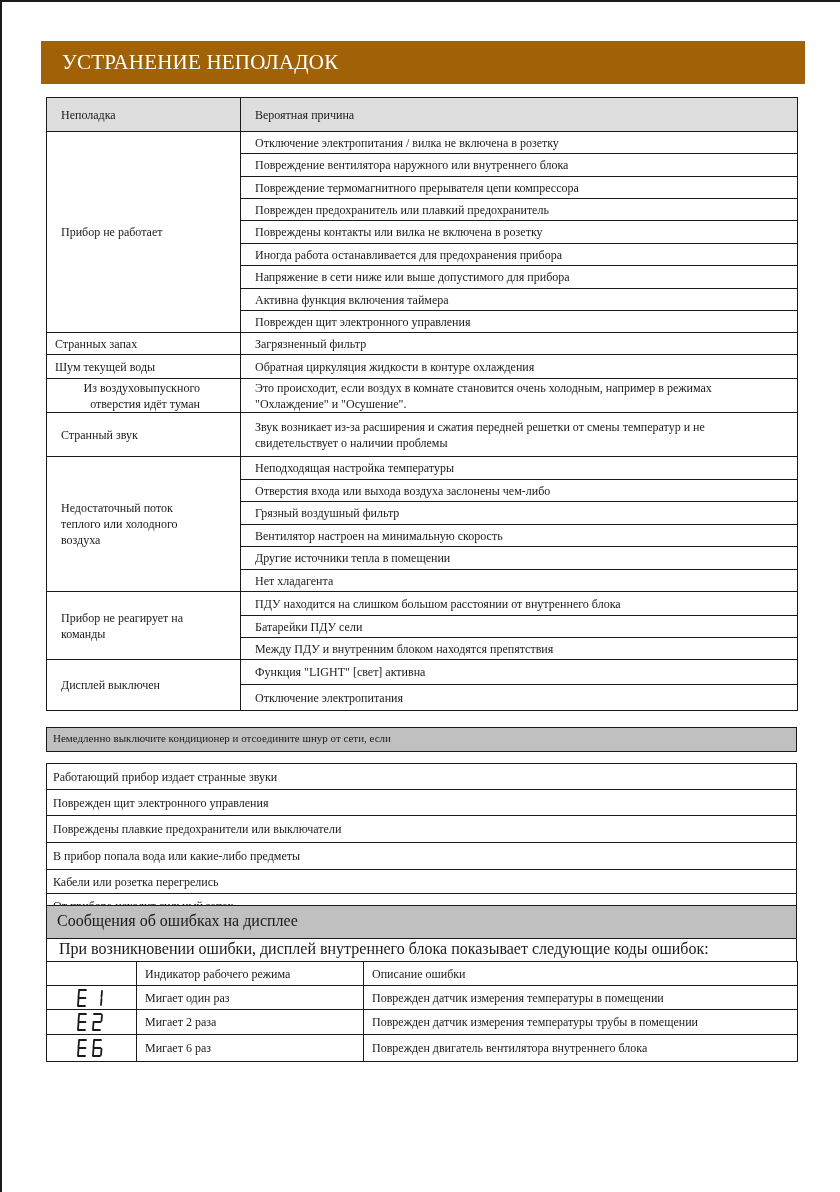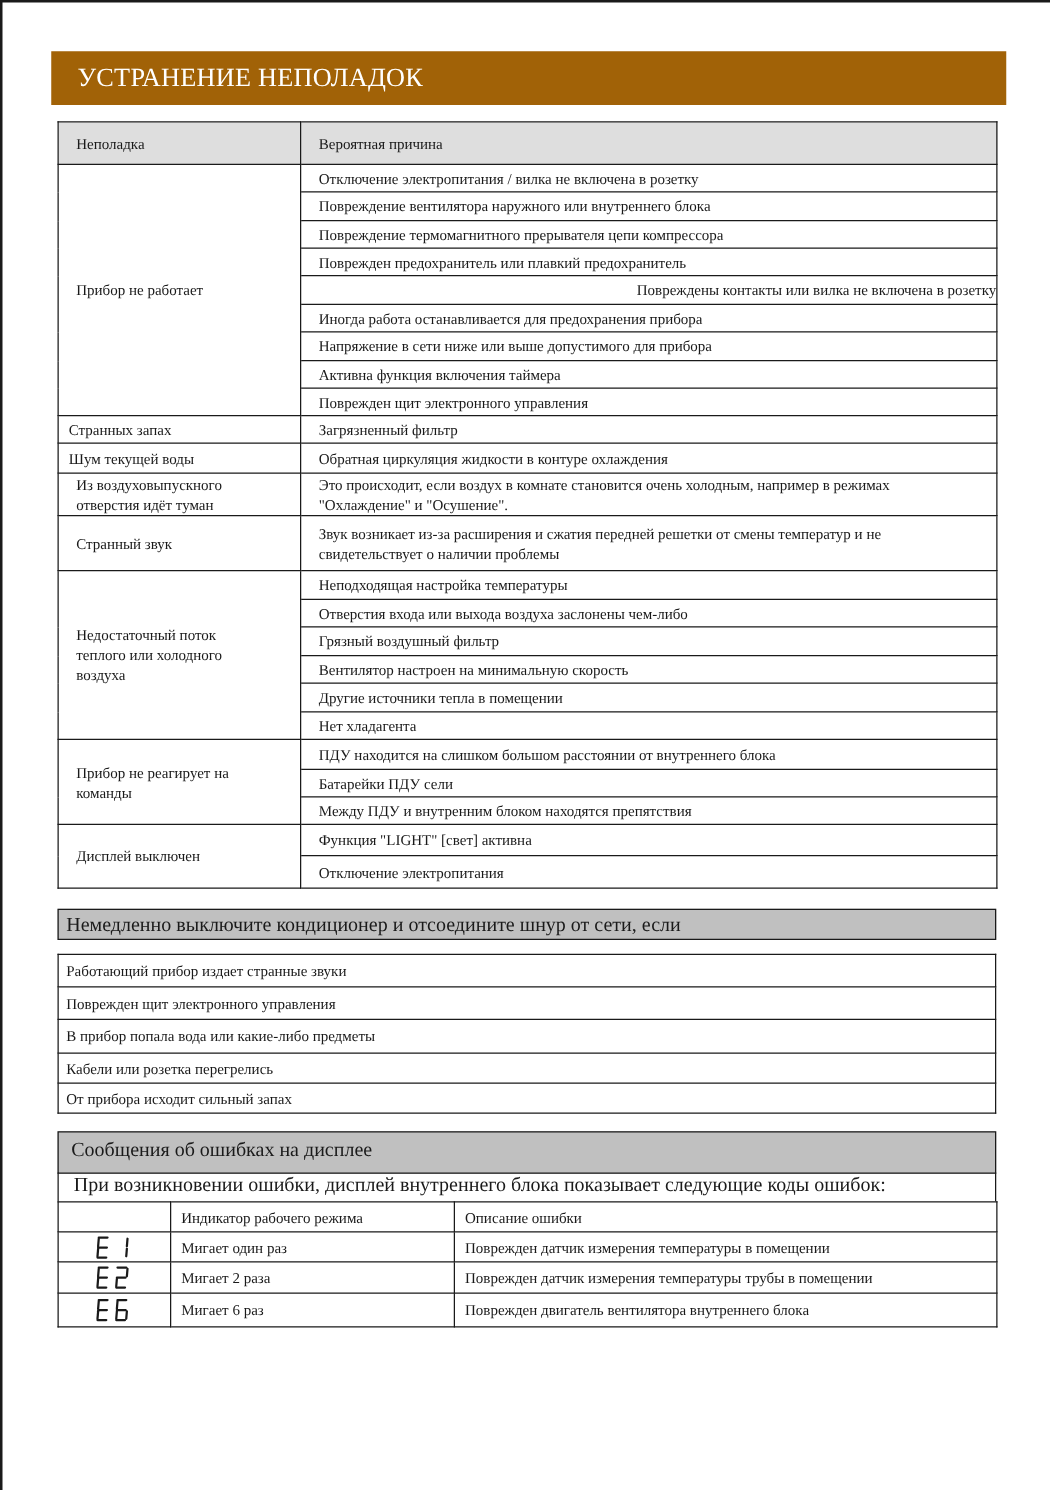--- a/index.html
+++ b/index.html
@@ -18,21 +18,21 @@
   .main col.c2 { width: 557px; }
   .hdr td { background: #dedede; height: 33px; }
   .hdr td.left { padding-left: 14px; }
   .main td.left { padding-left: 14px; }
   .main td.cause { padding-left: 14px; }
   .main td.prob-small { padding-left: 8px; }
 
   .bar { position: absolute; left: 46px; width: 749px; background: #c0c0c0; border: 1px solid #1a1a1a; }
   .bar-text { position: absolute; left: 6px; }
   .imm { top: 727px; height: 23px; }
-  .imm .bar-text { top: 4px; font-size: 16px; }
+  .imm .bar-text { top: 4px; font-size: 11px; }
 
   .list { position: absolute; left: 46px; top: 751px; width: 751px; margin-top: 12px; }
   .list td { padding-left: 6px; height: 25px; }
 
   .msg { top: 905px; height: 32px; }
   .msg .bar-text { top: 6px; font-size: 16px; left: 10px; }
 
   .intro { position: absolute; left: 46px; top: 938px; width: 749px; height: 23px;
            border-left: 1px solid #1a1a1a; border-right: 1px solid #1a1a1a; }
   .intro-text { position: absolute; left: 12px; top: 2px; font-size: 16px; white-space: nowrap; }
@@ -72,21 +72,21 @@
       <tr>
         <td class="cause" style="height: 22px;">Повреждение вентилятора наружного или внутреннего блока</td>
       </tr>
       <tr>
         <td class="cause" style="height: 21px;">Повреждение термомагнитного прерывателя цепи компрессора</td>
       </tr>
       <tr>
         <td class="cause" style="height: 21px;">Поврежден предохранитель или плавкий предохранитель</td>
       </tr>
       <tr>
-        <td class="cause" style="height: 22px; text-align: right;">Повреждены контакты или вилка не включена  в розетку</td>
+        <td class="cause" style="height: 22px;">Повреждены контакты или вилка не включена  в розетку</td>
       </tr>
       <tr>
         <td class="cause" style="height: 21px;">Иногда работа останавливается для предохранения прибора</td>
       </tr>
       <tr>
         <td class="cause" style="height: 22px;">Напряжение  в сети ниже или выше допустимого для прибора</td>
       </tr>
       <tr>
         <td class="cause" style="height: 21px;">Активна функция включения таймера</td>
       </tr>
@@ -95,21 +95,21 @@
       </tr>
       <tr>
         <td class="left prob-small" rowspan="1">Странных запах</td>
         <td class="cause" style="height: 21px;">Загрязненный фильтр</td>
       </tr>
       <tr>
         <td class="left prob-small" rowspan="1">Шум текущей воды</td>
         <td class="cause" style="height: 23px;">Обратная циркуляция жидкости в контуре охлаждения</td>
       </tr>
       <tr>
-        <td class="left" rowspan="1" style="white-space: normal; padding-right: 40px;">Из воздуховыпускного отверстия идёт туман</td>
+        <td class="left" rowspan="1" style="white-space: normal; padding-right: 40px; text-align: right;">Из воздуховыпускного отверстия идёт туман</td>
         <td class="cause" style="height: 33px; padding-right: 60px;">Это происходит, если воздух в комнате становится очень холодным, например  в режимах "Охлаждение" и "Осушение".</td>
       </tr>
       <tr>
         <td class="left" rowspan="1">Странный звук</td>
         <td class="cause" style="height: 43px; padding-right: 92px;">Звук возникает из-за расширения и сжатия передней решетки от смены температур и не свидетельствует о наличии проблемы</td>
       </tr>
       <tr>
         <td class="left" rowspan="6" style="white-space: normal; padding-right: 50px;">Недостаточный поток теплого или холодного воздуха</td>
         <td class="cause" style="height: 22px;">Неподходящая настройка температуры</td>
       </tr>
@@ -152,20 +152,23 @@
   <div class="bar-text">Немедленно выключите кондиционер и отсоедините шнур от сети, если</div>
 </div>
 
 <table class="list">
   <tbody id="imm-body">
       <tr>
         <td style="height: 25px;">Работающий прибор издает странные звуки</td>
       </tr>
       <tr>
         <td style="height: 25px;">Поврежден щит электронного управления</td>
+      </tr>
+      <tr>
+        <td style="height: 26px;">Повреждены плавкие предохранители или выключатели</td>
       </tr>
       <tr>
         <td style="height: 26px;">В прибор попала вода или какие-либо предметы</td>
       </tr>
       <tr>
         <td style="height: 23px;">Кабели или розетка перегрелись</td>
       </tr>
       <tr>
         <td style="height: 23px;">От прибора исходит сильный запах</td>
       </tr>

